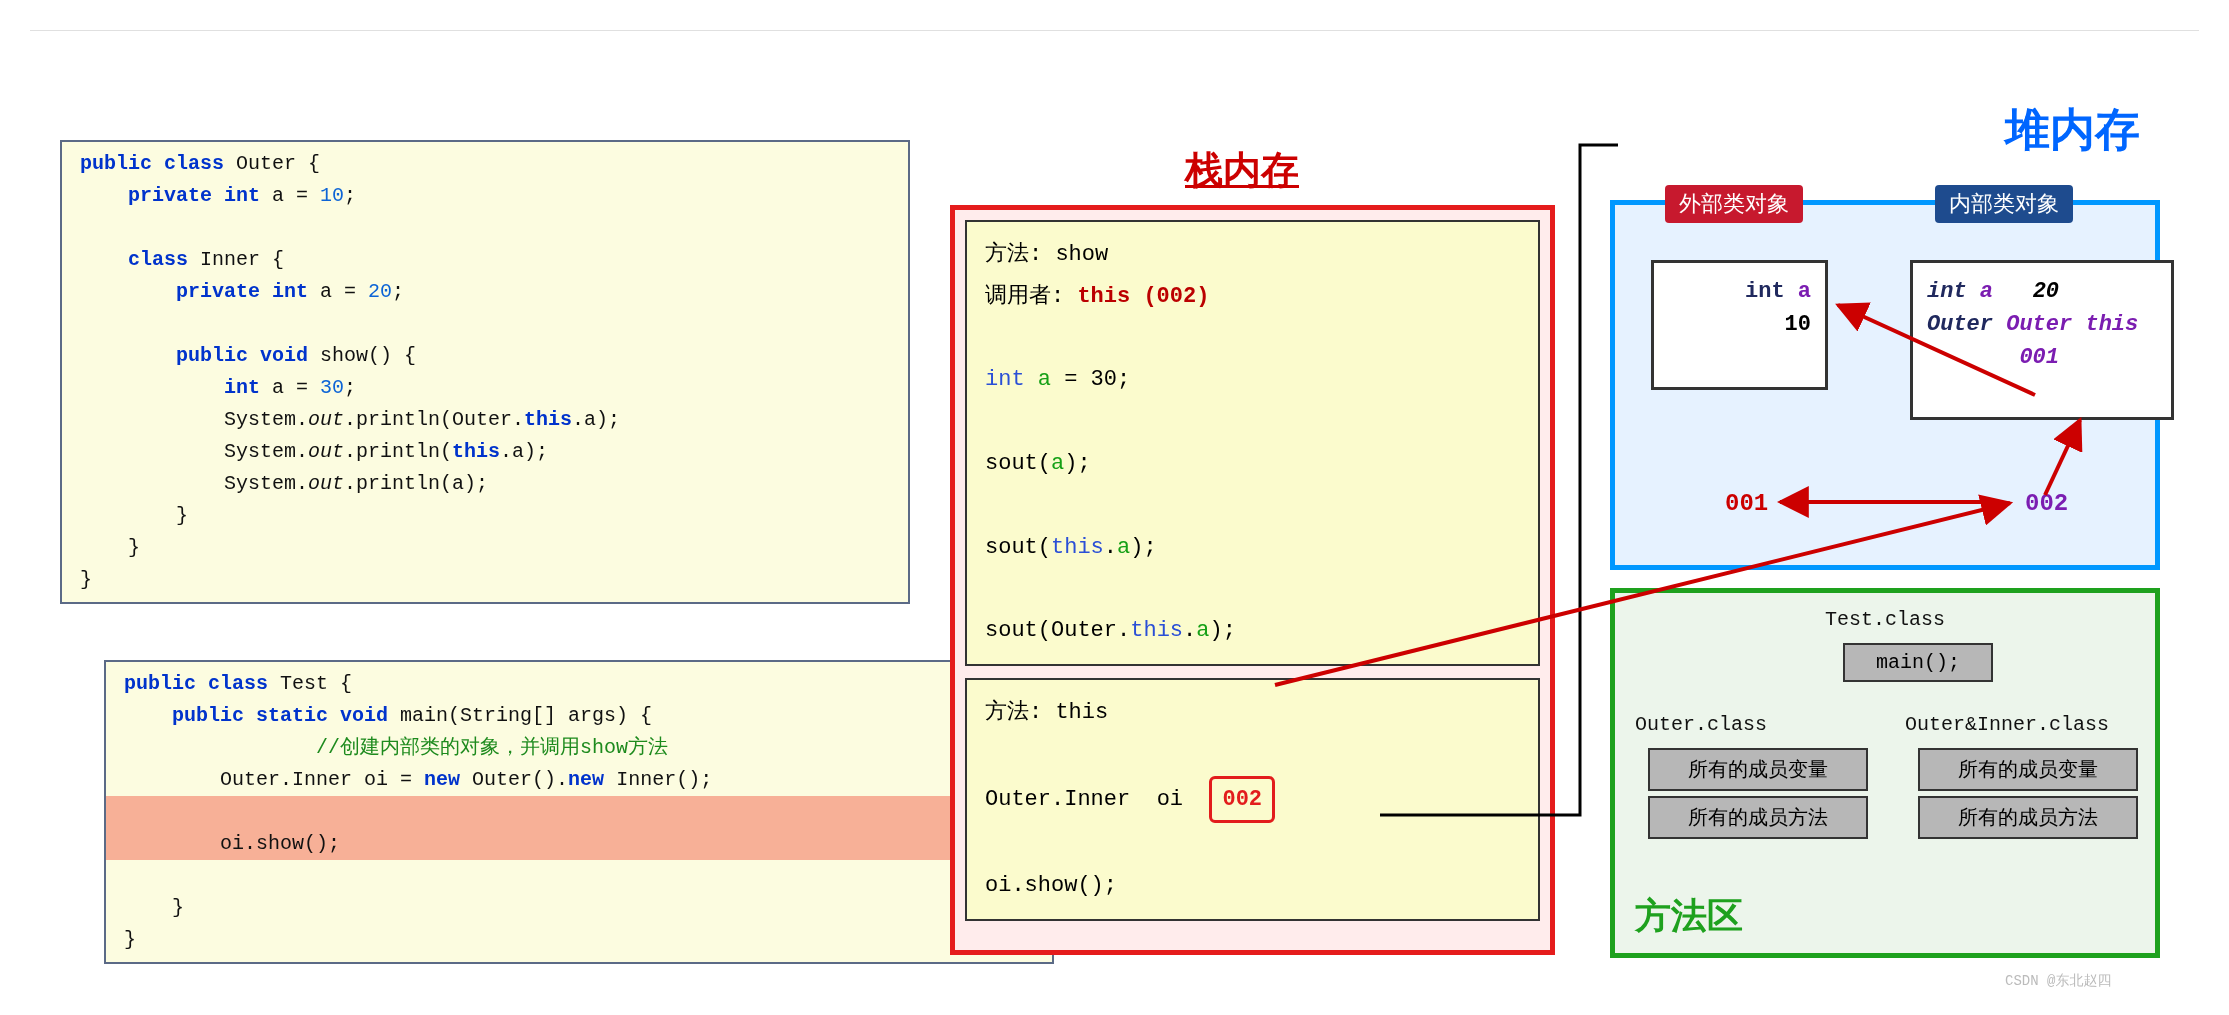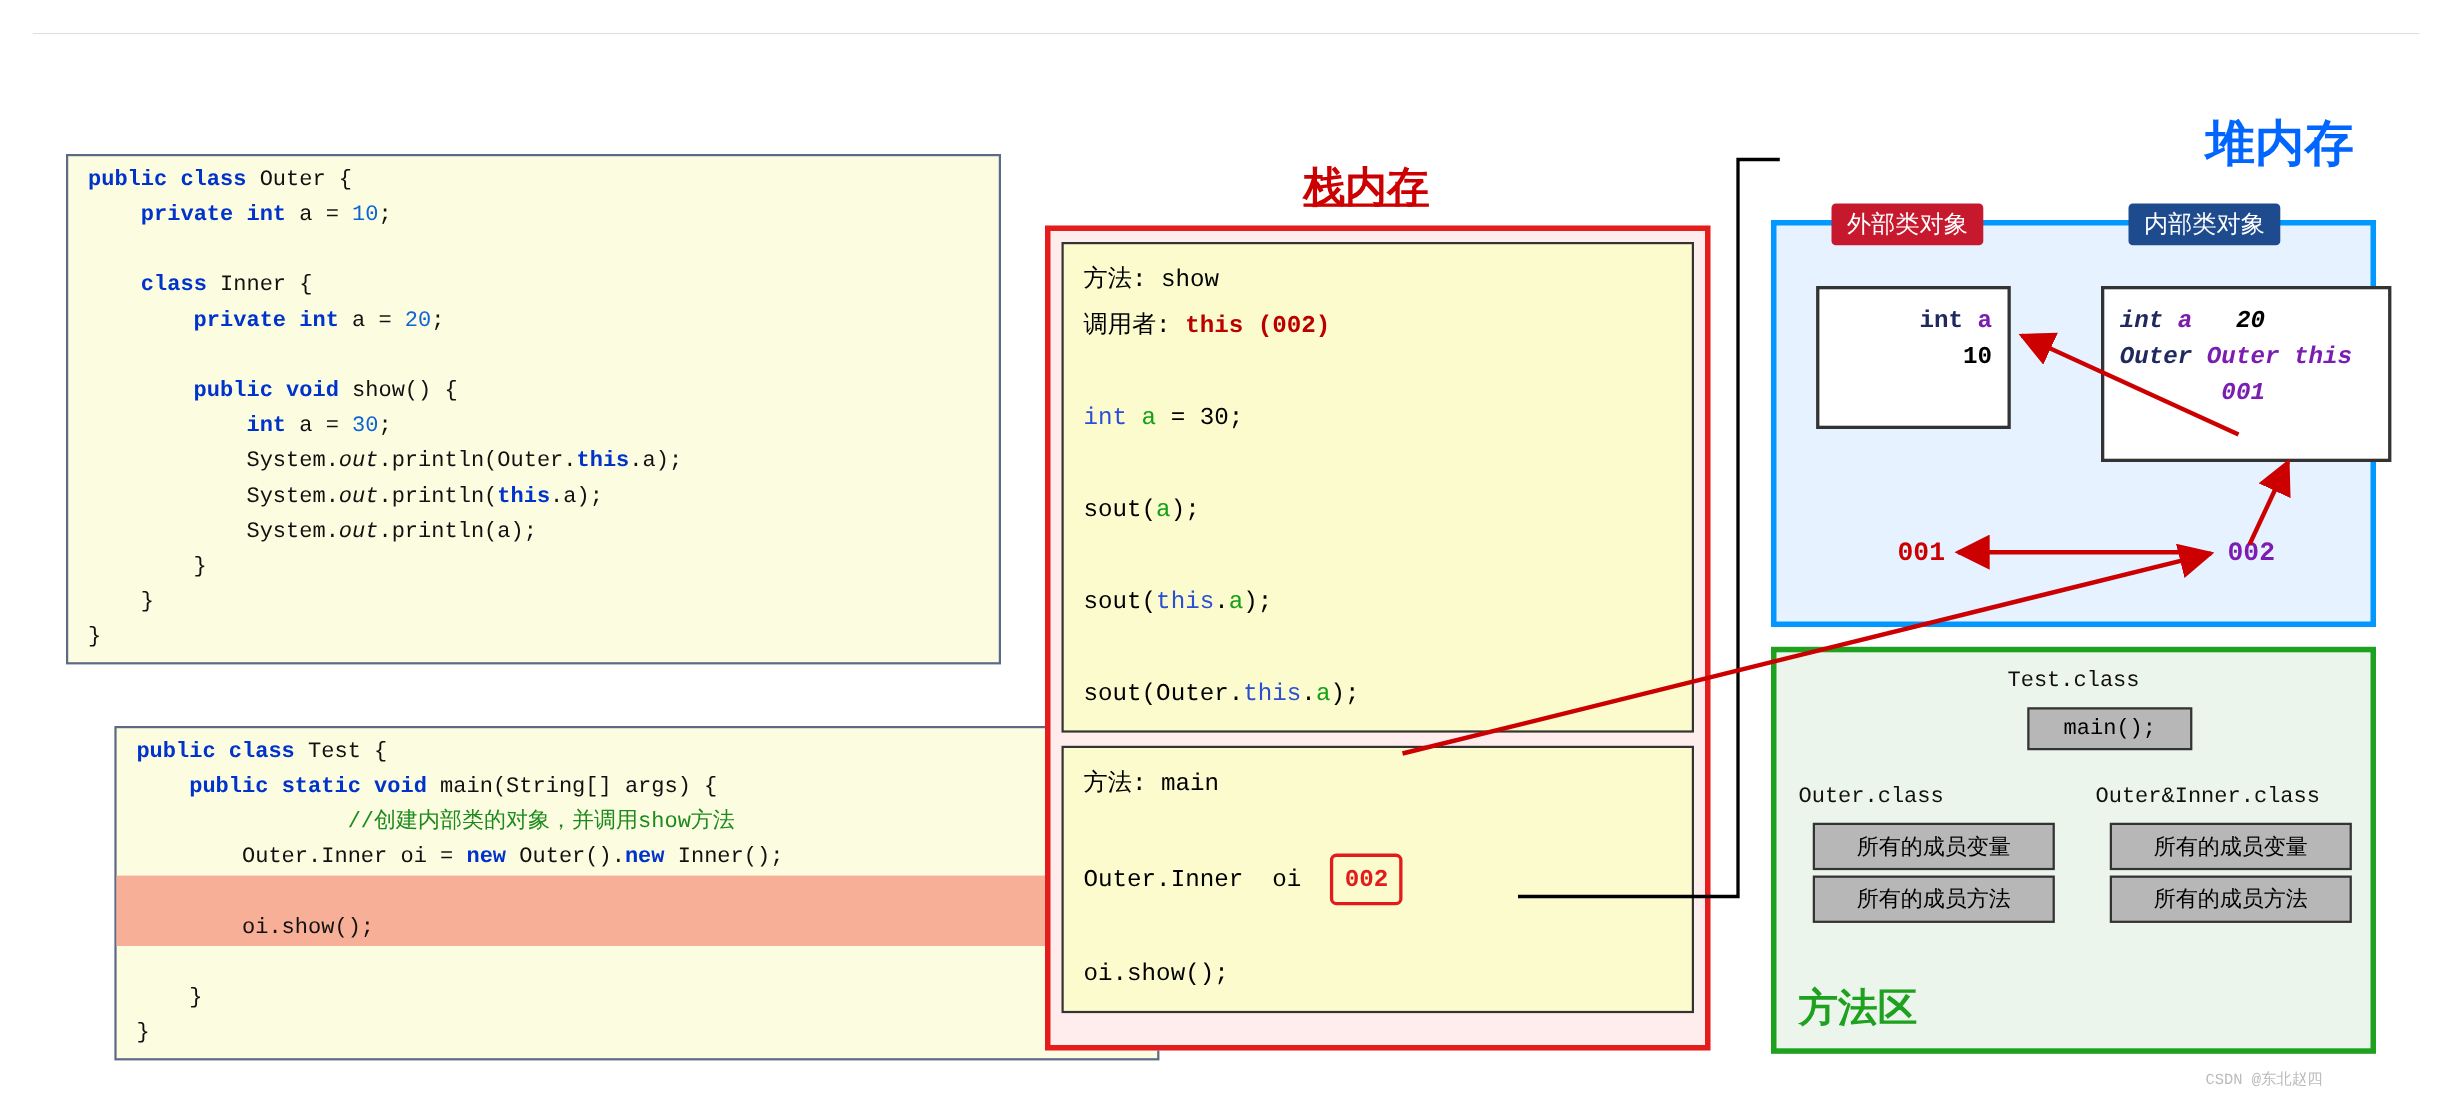--- a/index.html
+++ b/index.html
@@ -144,21 +144,21 @@
 <span>调用者:</span> <span class="red">this (002)</span>
 
 <span class="blue">int </span><span class="green">a</span><span> = 30;</span>
 
 <span>sout(</span><span class="green">a</span><span>);</span>
 
 <span>sout(</span><span class="blue">this</span><span>.</span><span class="green">a</span><span>);</span>
 
 <span>sout(Outer.</span><span class="blue">this</span><span>.</span><span class="green">a</span><span>);</span></div>
 
-  <div class="frame"><span>方法: main</span>
+  <div class="frame"><span>方法: this</span>
 
 <span>Outer.Inner  oi </span> <span class="oi-box">002</span>
 
 <span>oi.show();</span></div>
 </div>
 
 <div class="heap-title" style="left:2005px; top:100px;">堆内存</div>
 <div class="heap-box" style="left:1610px; top:200px; width:550px; height:370px;">
   <div class="pill red" style="left:50px; top:-20px;">外部类对象</div>
   <div class="pill blue" style="left:320px; top:-20px;">内部类对象</div>

